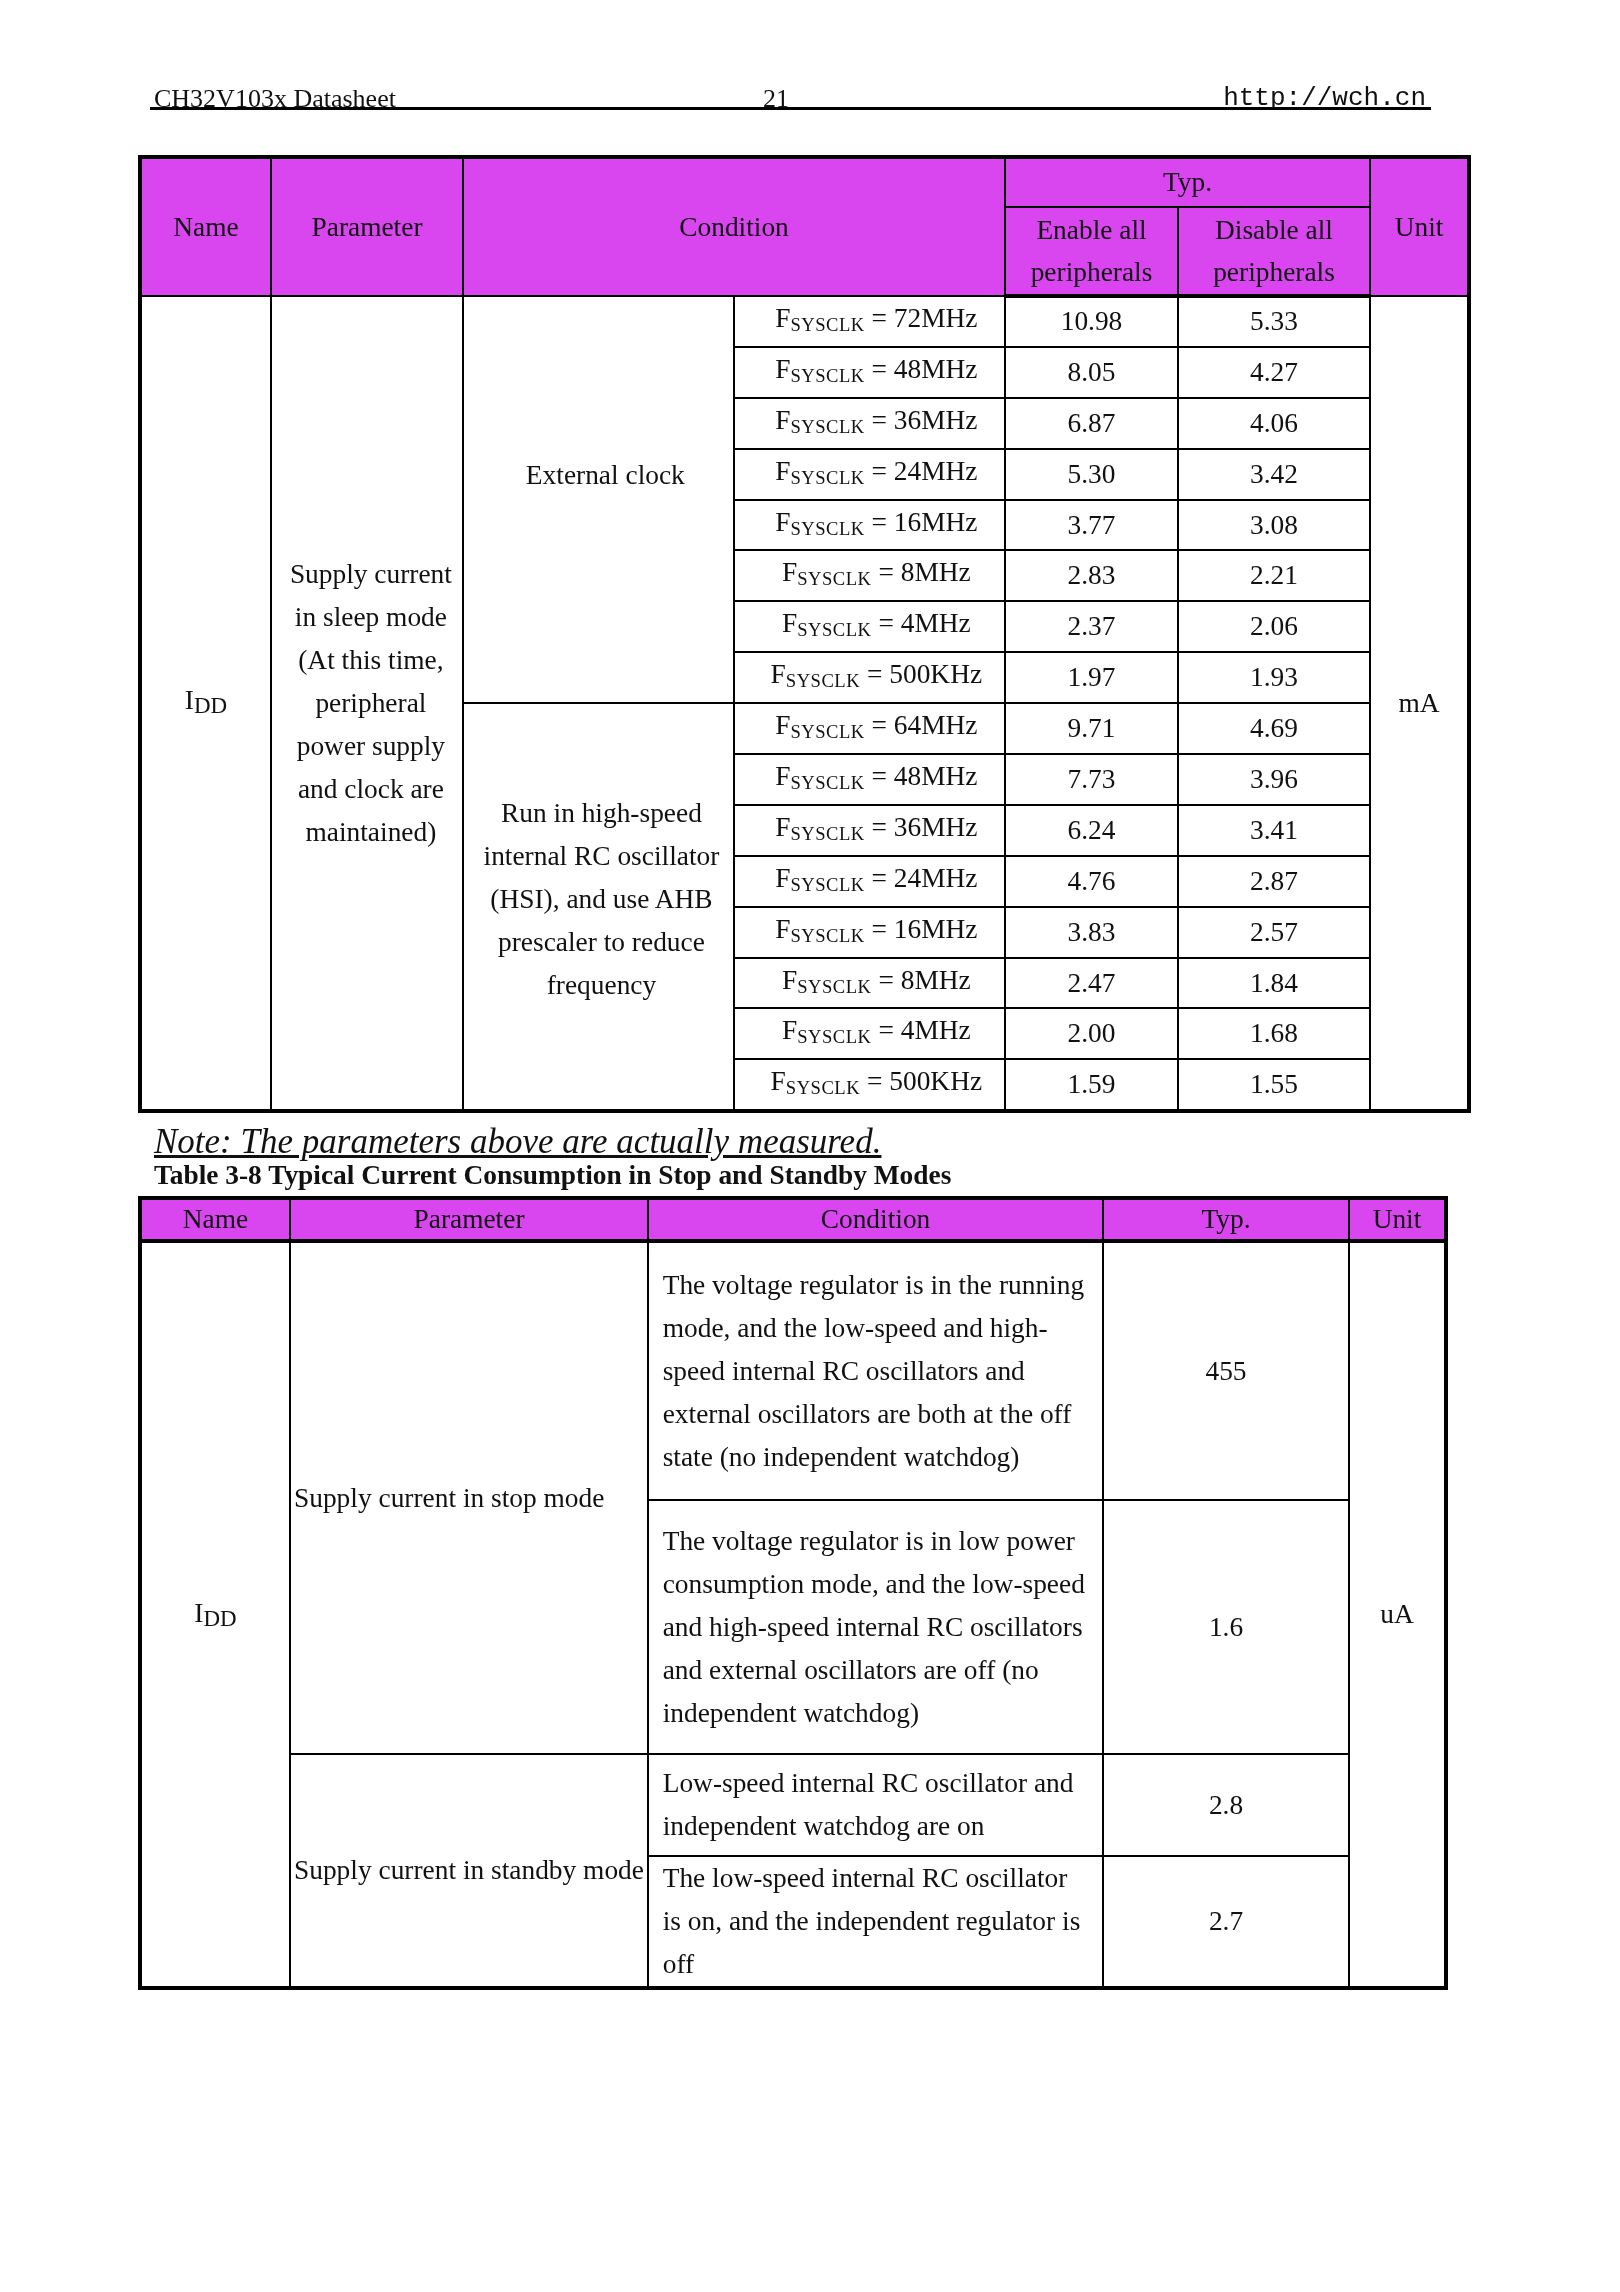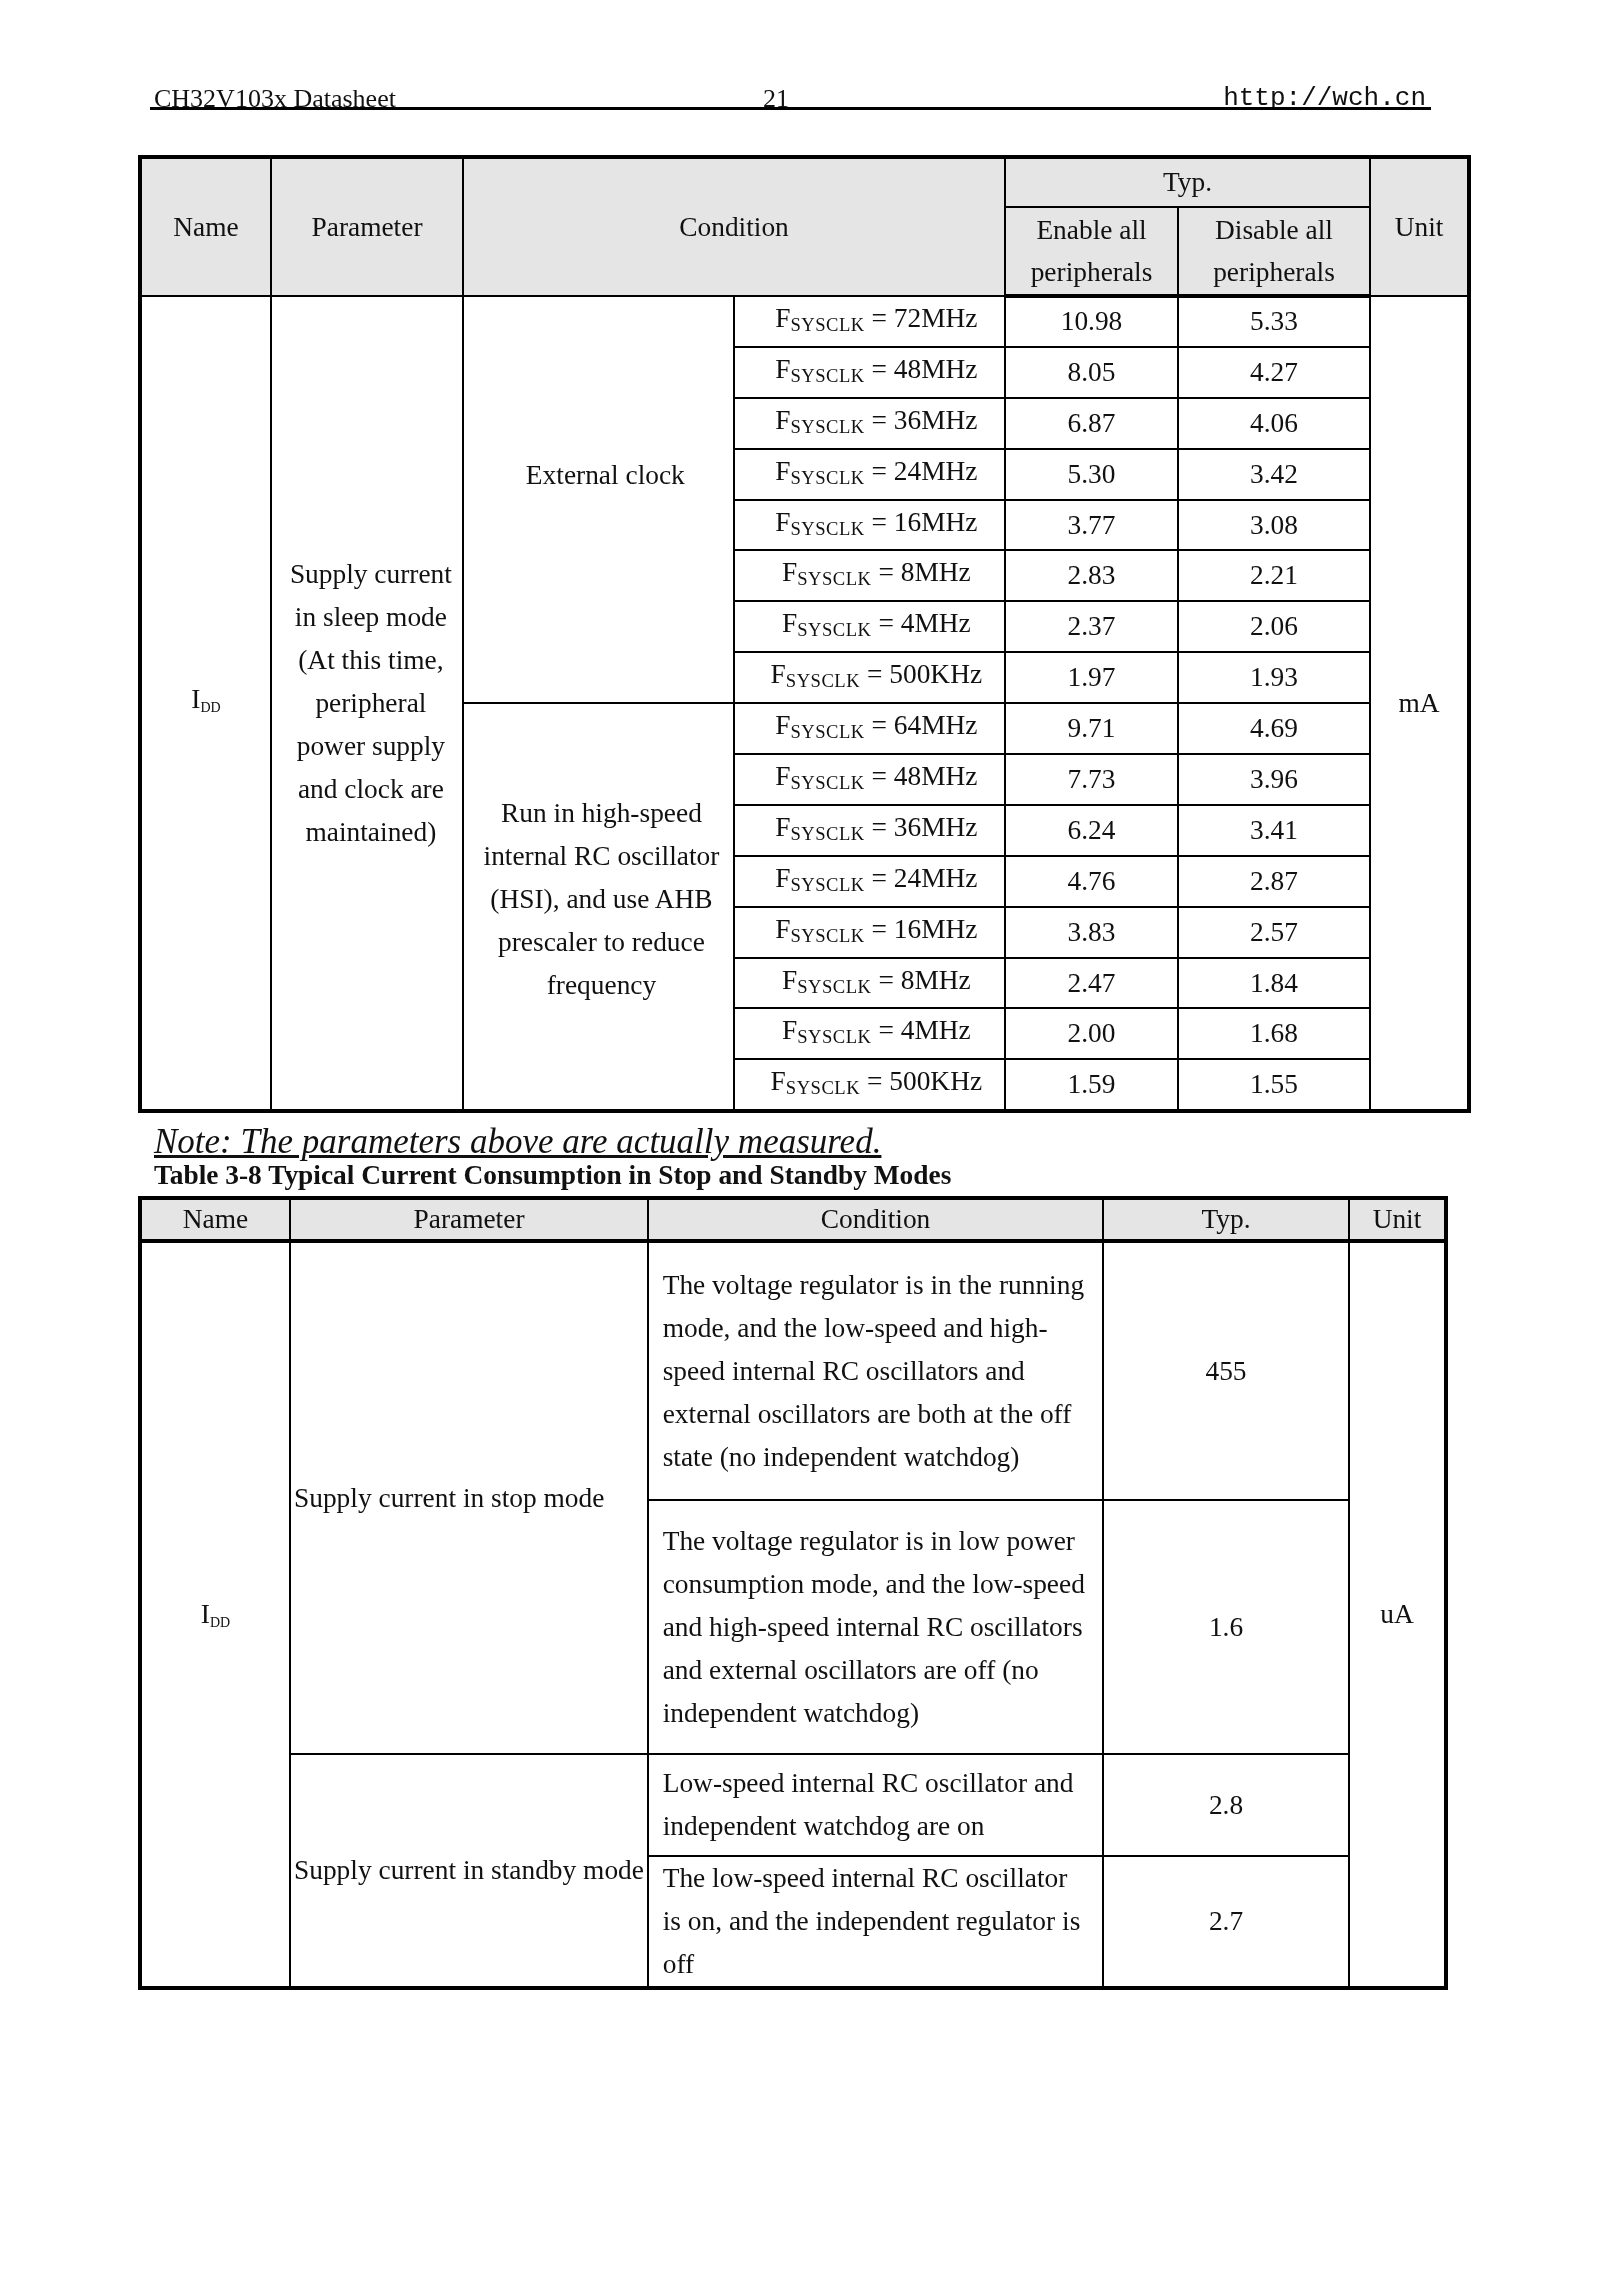--- a/index.html
+++ b/index.html
@@ -8,21 +8,21 @@
     font-family: "Liberation Serif", serif; color: #111;
   }
   .hdr { position: absolute; top: 84px; font-size: 26px; line-height: 29px; }
   .hdr-left { left: 154px; }
   .hdr-center { left: 763px; }
   .hdr-right { right: 194px; text-decoration: underline; font-family: Liberation Mono, monospace; }
   .hdr-rule { position: absolute; left: 150px; top: 107px; width: 1281px; height: 2.9px; background: #000; }
 
   table { position: absolute; border-collapse: collapse; table-layout: fixed; font-size: 27.4px; }
   td, th { border: 2px solid #000; padding: 0; font-weight: normal; }
-  th { background: #e5e5e5; text-align: center; vertical-align: middle; line-height: 43px; }
+  th { background: #d946ef; text-align: center; vertical-align: middle; line-height: 43px; }
   .outer { outline: 4.9px solid #000; outline-offset: -2.9px; }
 
   #t1 { left: 140px; top: 157px; width: 1327px; }
   #t1 .hrow-a th { height: 47px; }
   #t1 .hrow-b th { height: 86px; line-height: 42px; }
   #t1 thead tr:last-child th { border-bottom: 4.9px solid #000; }
   #t1 tbody td { height: 44px; line-height: 43px; text-align: center; }
   .c { text-align: center; vertical-align: middle; }
   .fs { padding-left: 13.7px; white-space: nowrap; }
   .fs sub { font-size: 18.6px; vertical-align: -3.9px; letter-spacing: 0.5px; }
@@ -35,21 +35,21 @@
   .ttitle { position: absolute; left: 154px; top: 1158px; font-size: 27.4px; font-weight: bold; line-height: 35px; }
 
   #t2 { left: 140px; top: 1198px; width: 1304px; }
   #t2 th { height: 39px; line-height: 39px; border-bottom: 4.9px solid #000; }
   #t2 td.cond { padding-left: 13.7px; padding-right: 9.8px; line-height: 43px; vertical-align: middle; text-align: left; }
   #t2 .r1 td.cond { height: 256px; }
   #t2 .r2 td.cond { height: 252px; }
   #t2 .r3 td.cond { height: 100px; }
   #t2 .r4 td.cond { height: 128px; }
   #t2 td.param { padding-left: 3px; vertical-align: middle; line-height: 43px; }
-  sub.dd { font-size: 14px; vertical-align: -3.9px; }
+  sub.dd { font-size: 23px; vertical-align: -3.9px; }
 </style>
 </head>
 <body>
 
 <div class="hdr hdr-left">CH32V103x Datasheet</div>
 <div class="hdr hdr-center">21</div>
 <div class="hdr hdr-right">http://wch.cn</div>
 <div class="hdr-rule"></div>
 
 <table id="t1" class="outer">

